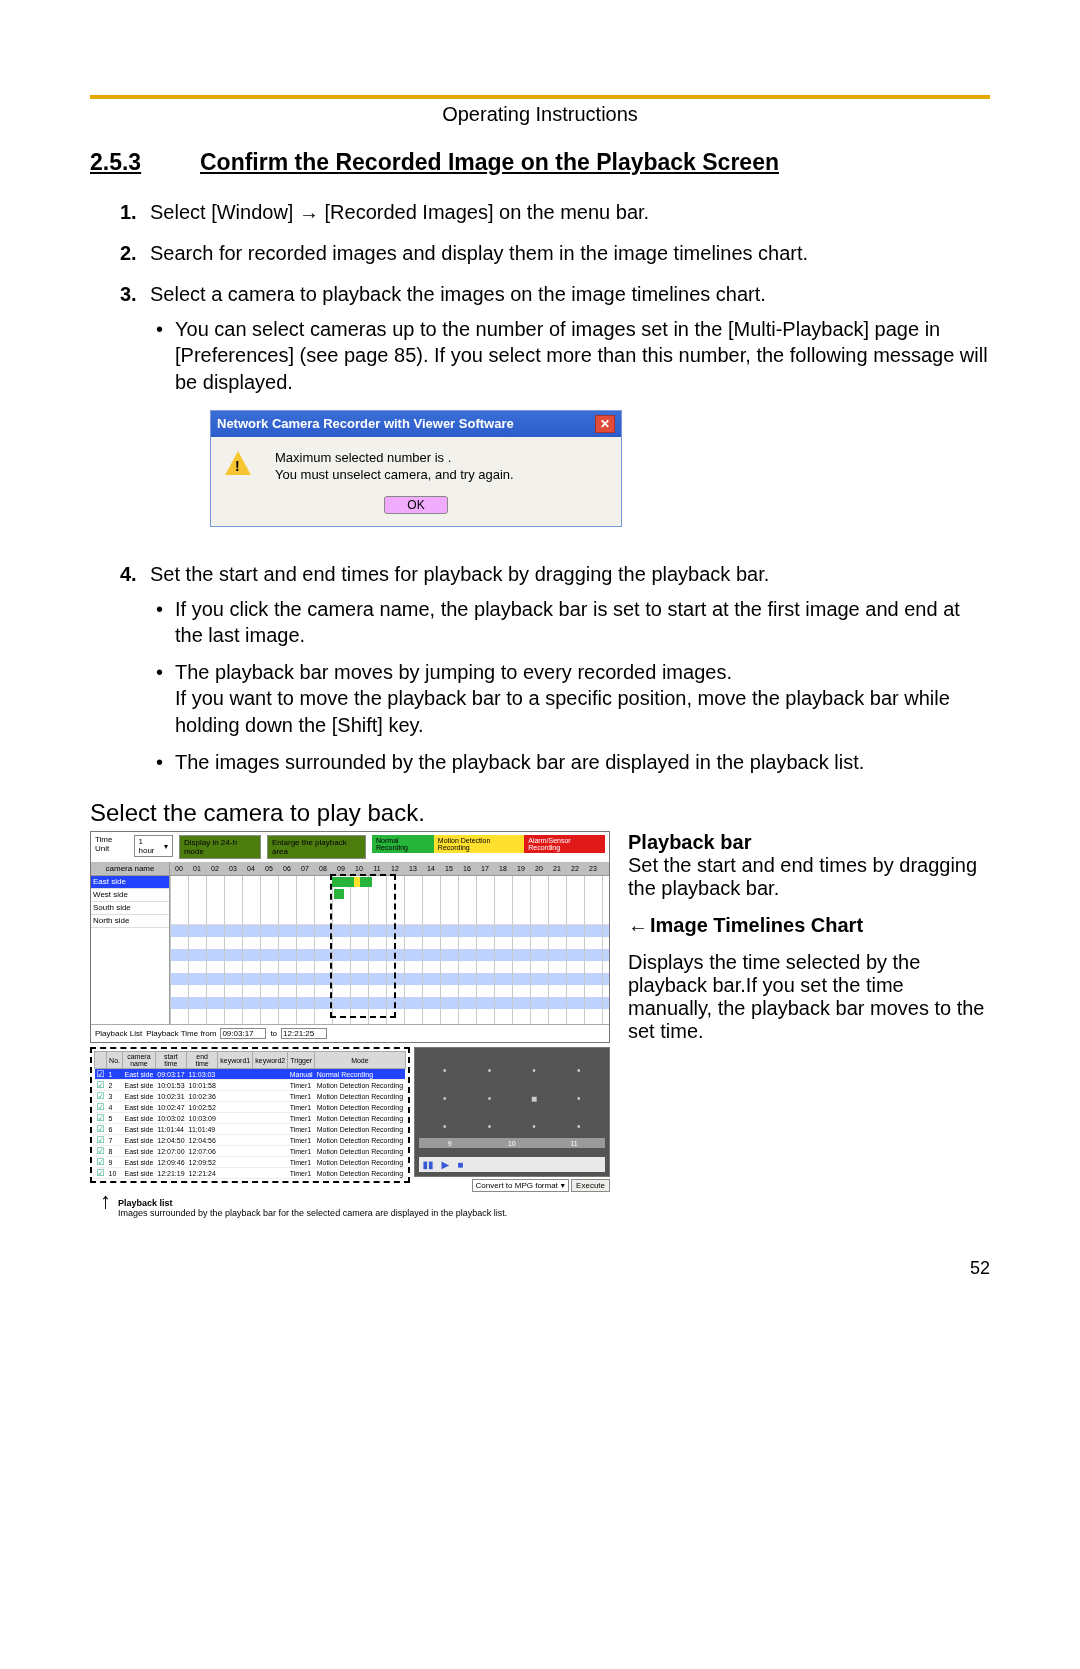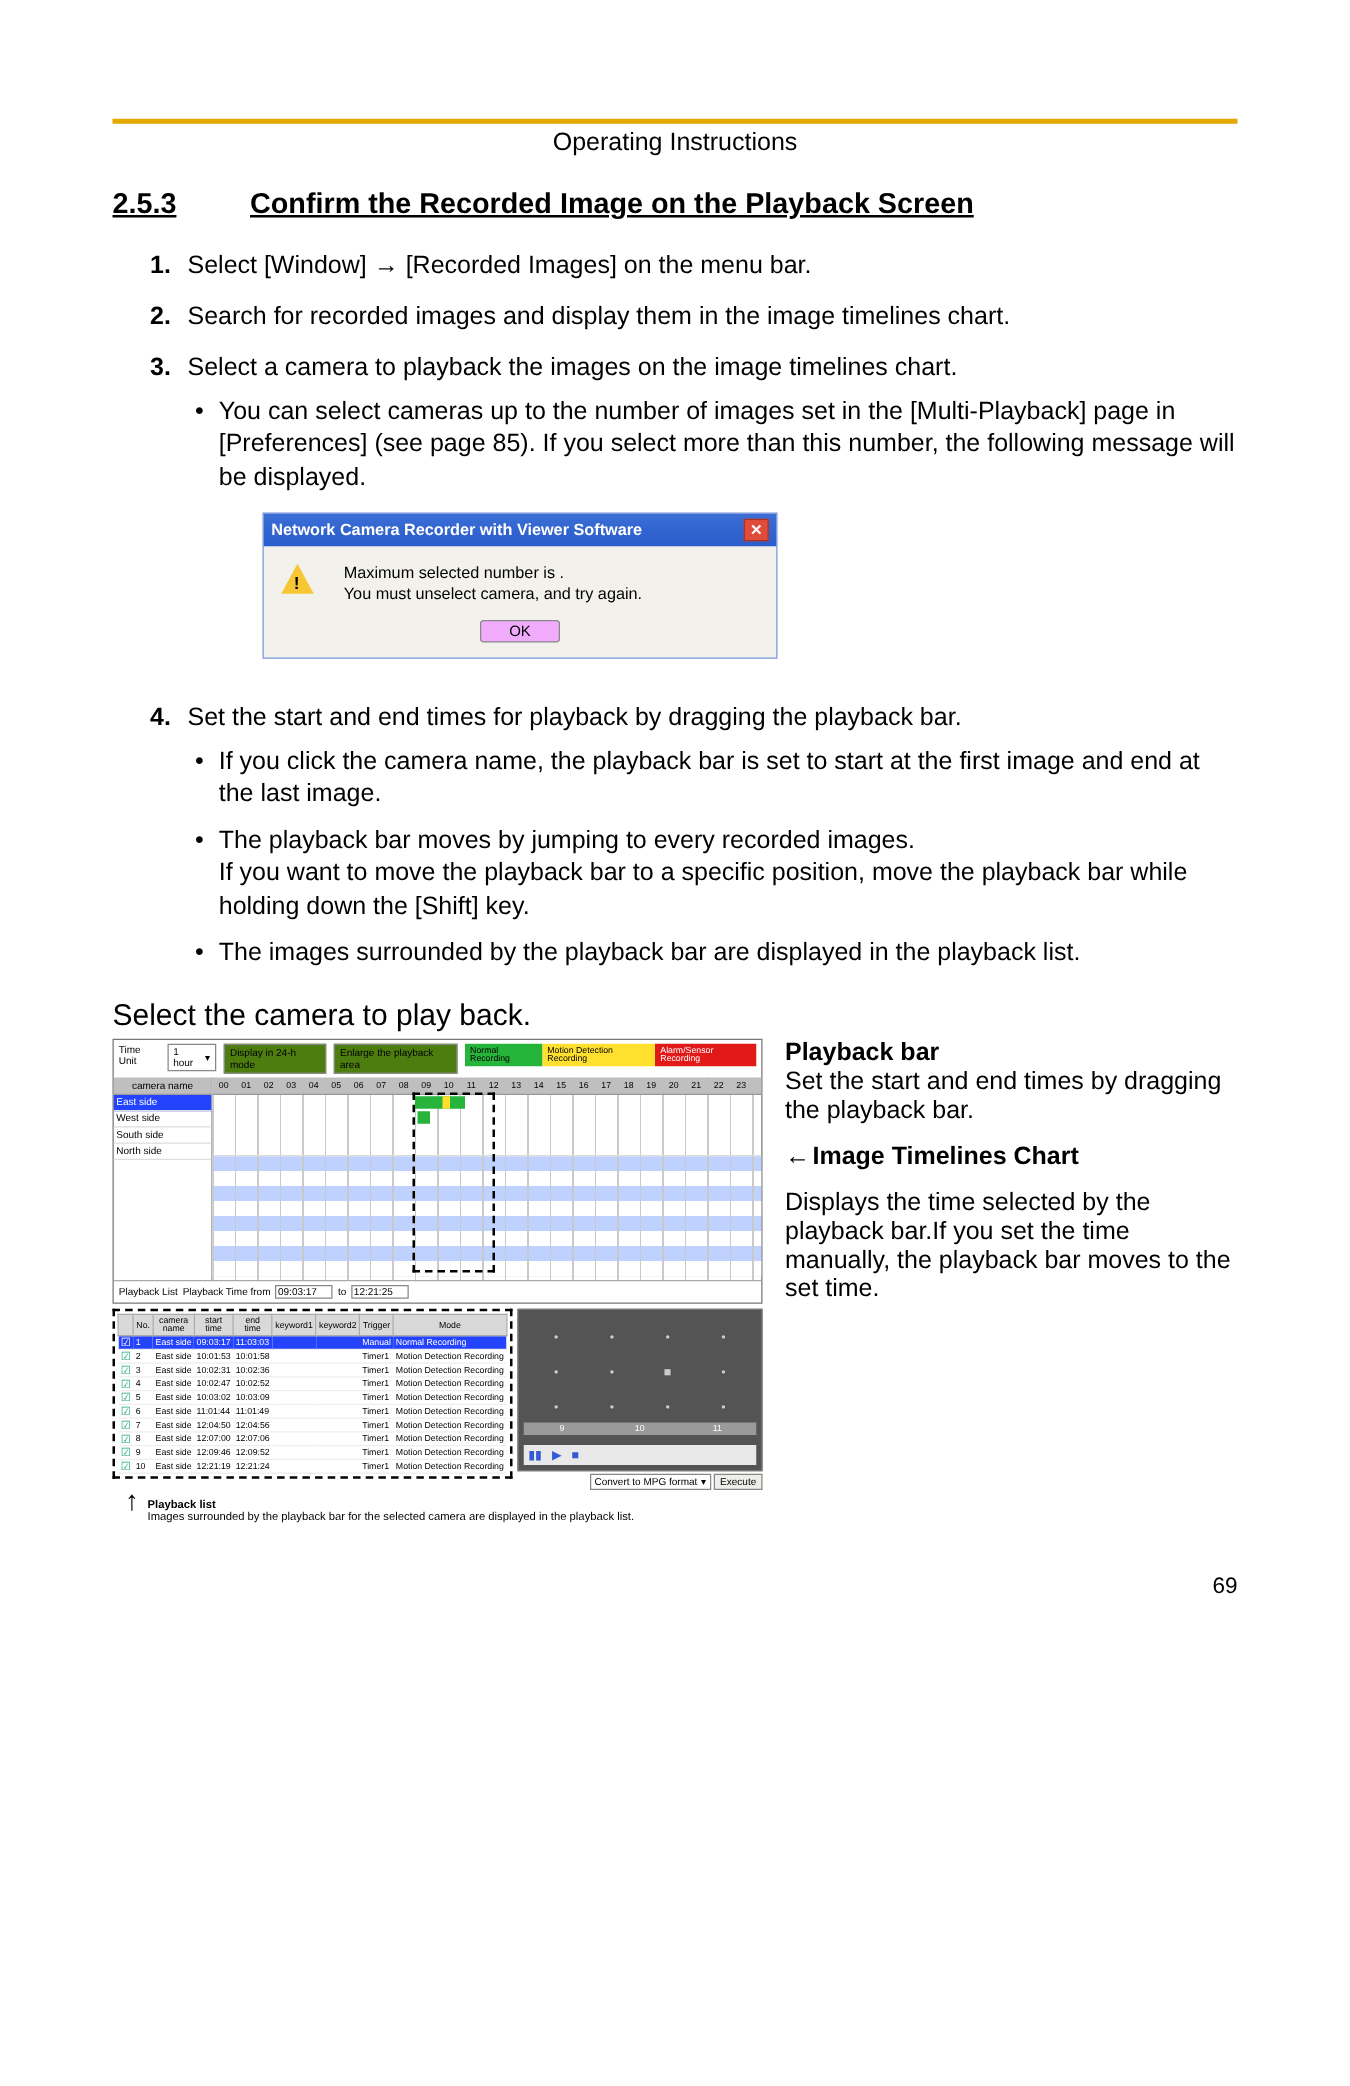--- a/index.html
+++ b/index.html
@@ -583,14 +583,14 @@
           <div>Set the start and end times by dragging the playback bar.</div>
         </div>
         <div class="sec withptr">
           <span class="bold">Image Timelines Chart</span>
         </div>
         <div class="sec">Displays the time selected by the playback bar.If you set the time manually, the playback bar moves to the set time.</div>
       </div>
     </div>
   </div>
 
-  <div class="page-num">69</div>
+  <div class="page-num">52</div>
 </div>
 
 </body></html>

